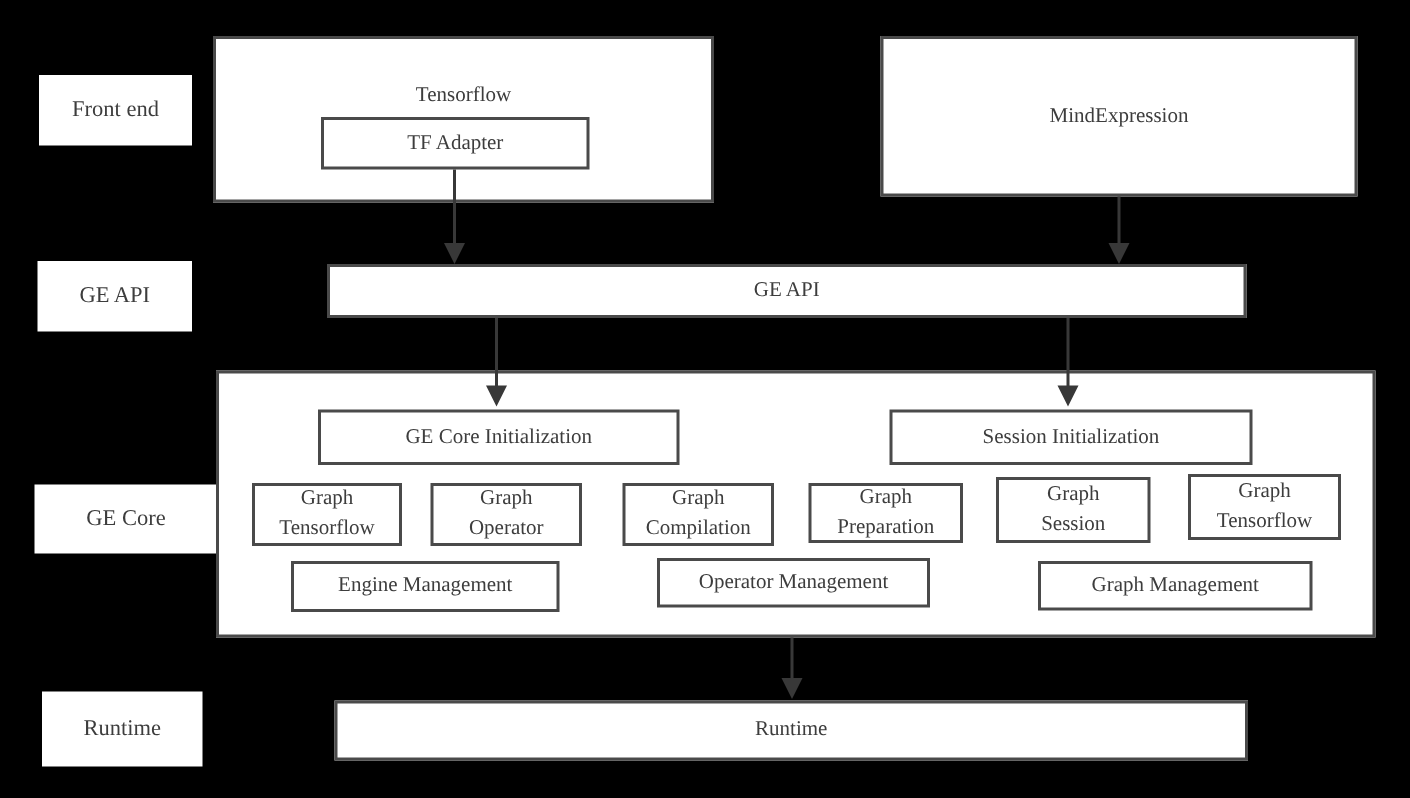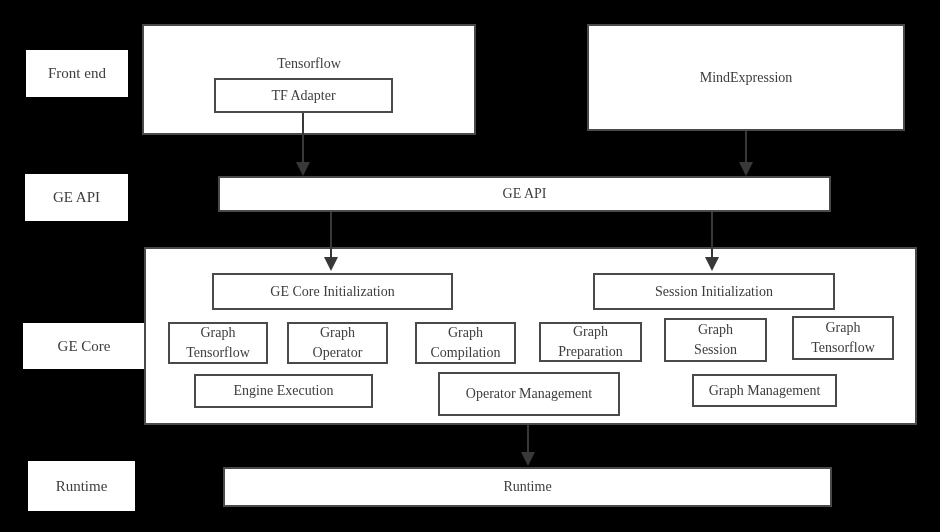--- a/index.html
+++ b/index.html
@@ -72,23 +72,23 @@
   </div>
   <div class="box col" style="left:664px;top:318px;width:103px;height:44px">
     <span>Graph</span>
     <span>Session</span>
   </div>
   <div class="box col" style="left:792px;top:316px;width:102px;height:44px">
     <span>Graph</span>
     <span>Tensorflow</span>
   </div>
 
-  <div class="box center" style="left:194px;top:374px;width:179px;height:34px">Engine Execution</div>
-  <div class="box center" style="left:438px;top:372px;width:182px;height:44px">Operator Management</div>
-  <div class="box center" style="left:692px;top:374px;width:145px;height:33px">Graph Management</div>
+  <div class="box center" style="left:194px;top:374px;width:179px;height:34px">Engine Management</div>
+  <div class="box center" style="left:438px;top:372px;width:182px;height:33px">Operator Management</div>
+  <div class="box center" style="left:692px;top:374px;width:183px;height:33px">Graph Management</div>
 
   <div class="box center" style="left:223px;top:467px;width:609px;height:40px">Runtime</div>
 
   <div class="arrow" style="left:296px;top:113px;height:63px">
     <div class="shaft"></div>
     <div class="head"></div>
   </div>
   <div class="arrow" style="left:739px;top:131px;height:45px">
     <div class="shaft"></div>
     <div class="head"></div>

